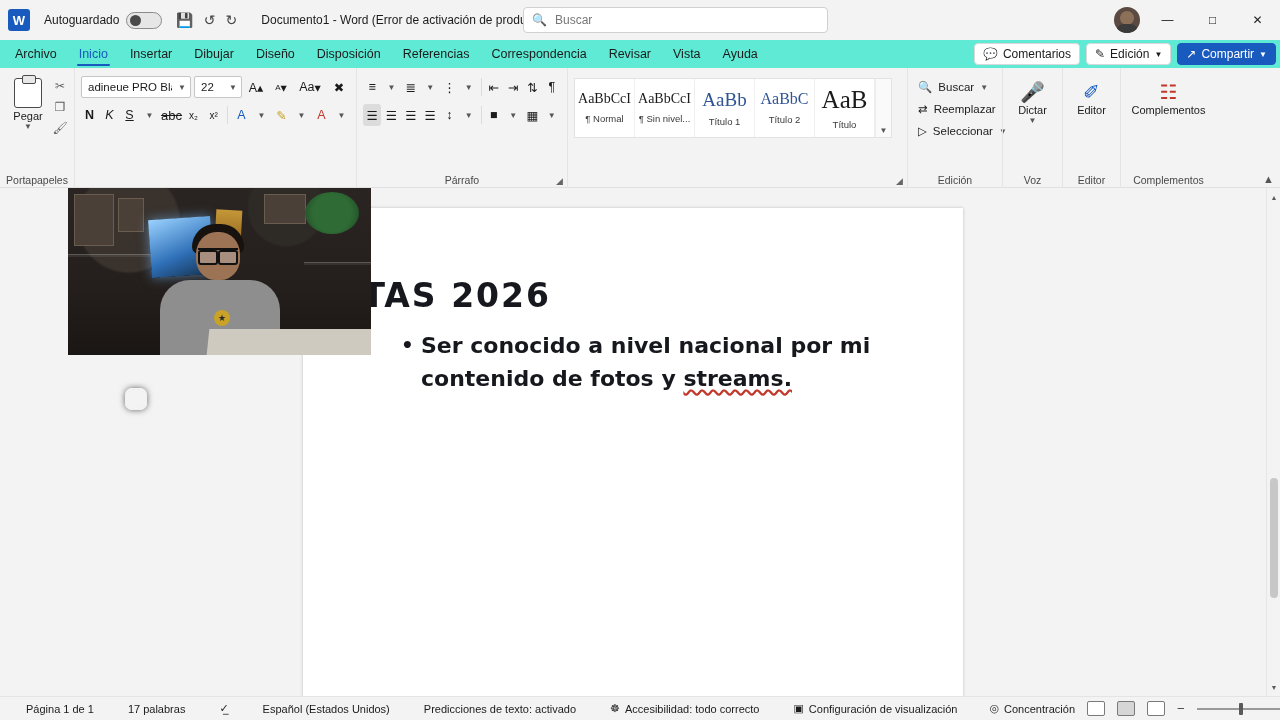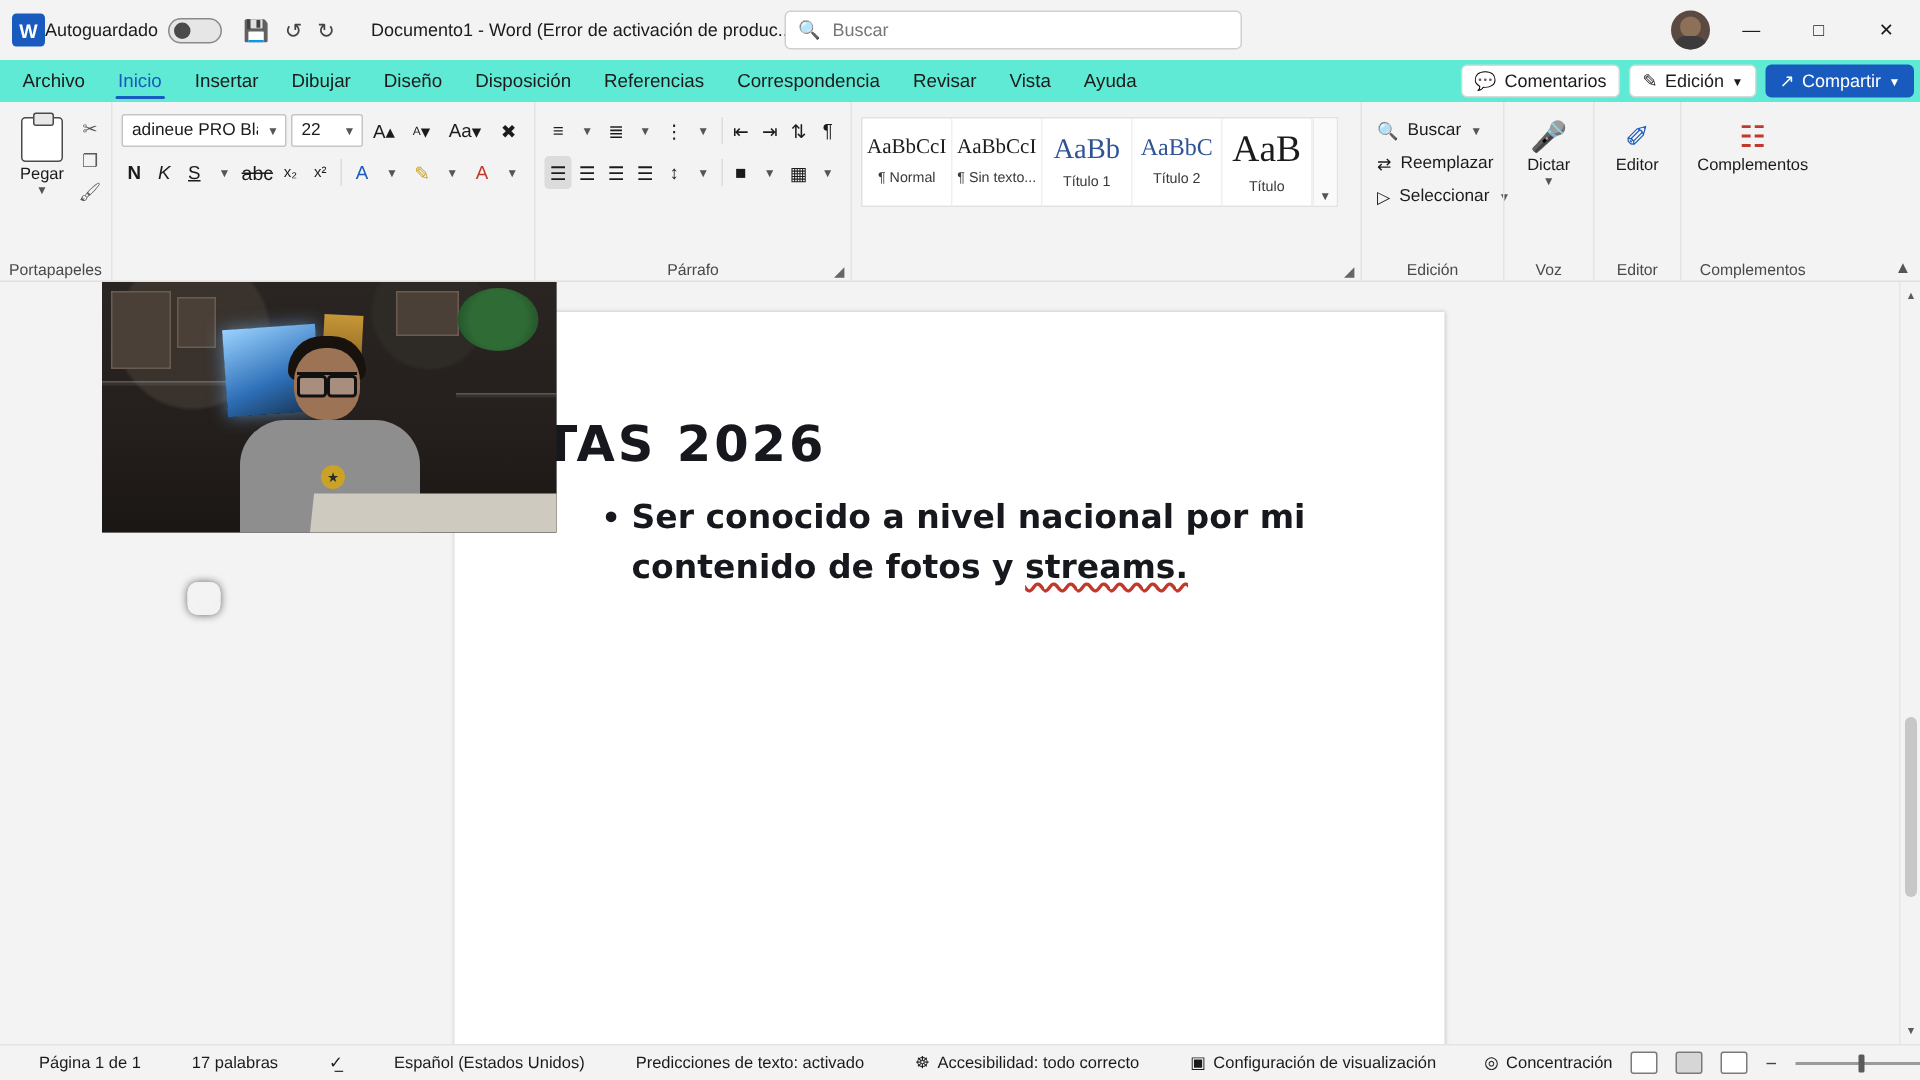--- a/index.html
+++ b/index.html
@@ -32,20 +32,21 @@
     margin-left: 8px;
     background: #185abd;
     border-radius: 3px;
     color: #fff;
     font-size: 13px;
     font-weight: bold;
     display: flex; align-items: center; justify-content: center;
   }
   .autosave {
     display: flex; align-items: center; gap: 7px;
+    margin-left: 14px;
     font-size: 12px; color: #1b1b1b;
   }
   .toggle {
     width: 36px; height: 17px;
     border-radius: 9px;
     background: #e6e6e6;
     border: 1px solid #8a8a8a;
     position: relative;
   }
   .toggle .knob {
@@ -699,21 +700,21 @@
 
     <div class="rgroup" style="width:340px">
       <div class="gbody">
         <div class="styles-gallery">
           <div class="style-item">
             <div class="prev" style="font-size:14px">AaBbCcI</div>
             <div class="nm"><span>¶</span> <span>Normal</span></div>
           </div>
           <div class="style-item">
             <div class="prev" style="font-size:14px">AaBbCcI</div>
-            <div class="nm"><span>¶</span> <span>Sin texto...</span></div>
+            <div class="nm"><span>¶</span> <span>Sin nivel...</span></div>
           </div>
           <div class="style-item">
             <div class="prev" style="font-size:19px;color:#2f5496">AaBb</div>
             <div class="nm">Título 1</div>
           </div>
           <div class="style-item">
             <div class="prev" style="font-size:16px;color:#2f5496">AaBbC</div>
             <div class="nm">Título 2</div>
           </div>
           <div class="style-item">

